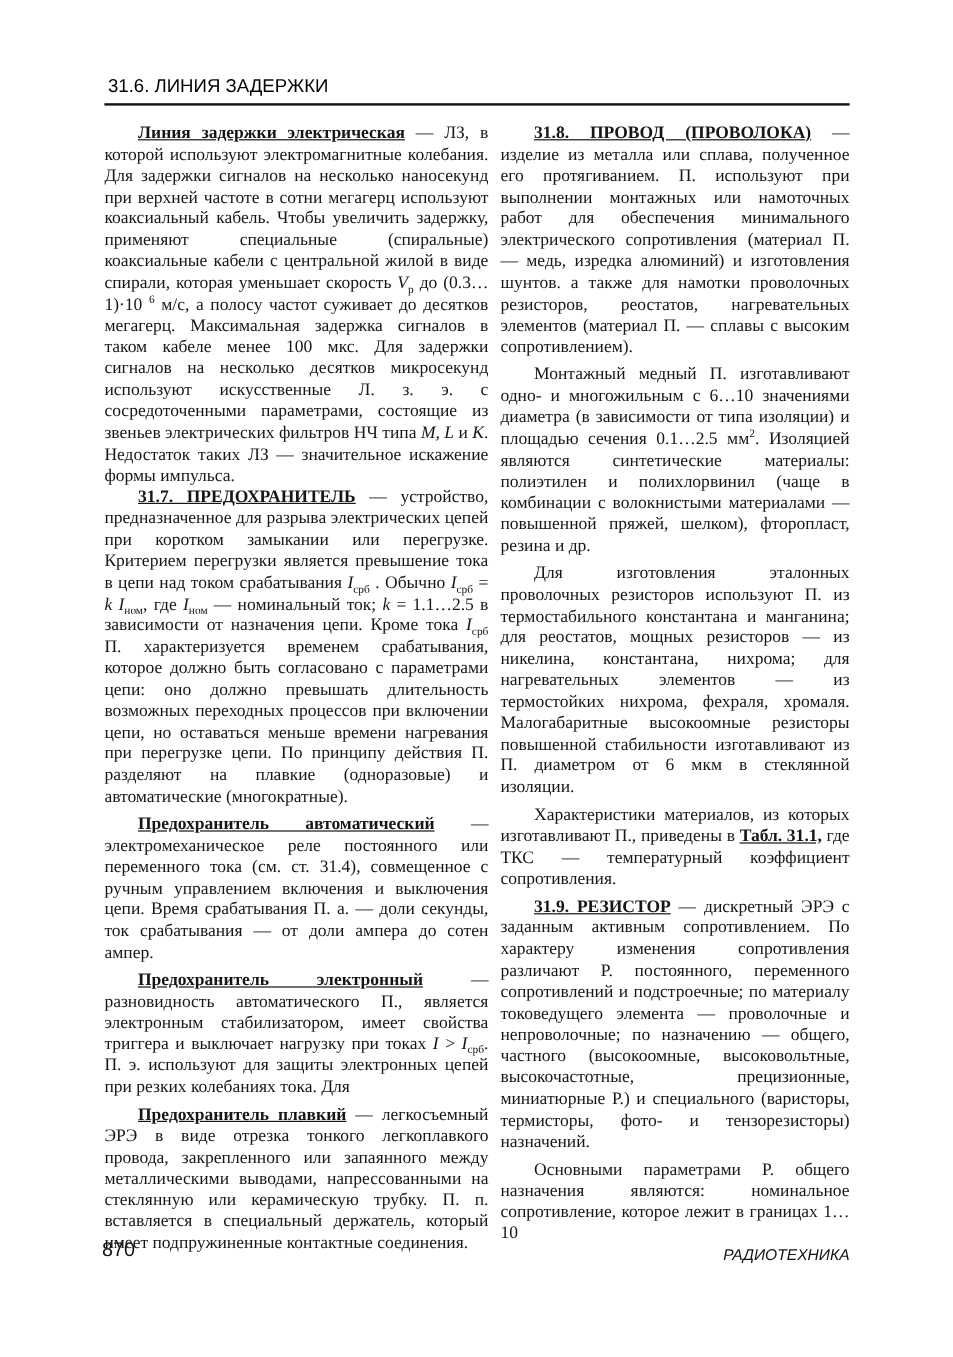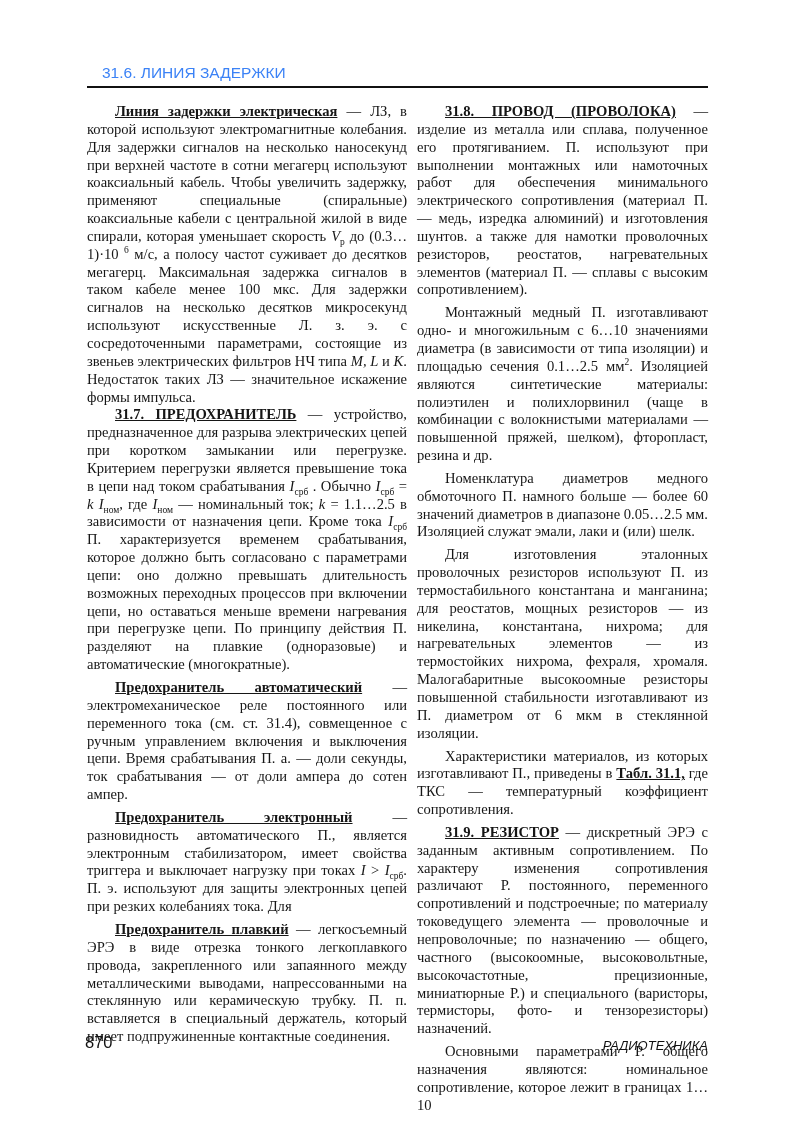--- a/index.html
+++ b/index.html
@@ -1,19 +1,19 @@
 <!DOCTYPE html>
 <html><head>
 <meta charset="utf-8">
 <style>
   html, body { margin: 0; padding: 0; background: #ffffff; }
   body { width: 794px; height: 1131px; position: relative; overflow: hidden; color: #1a1a1a; }
   .running-head {
-    position: absolute; left: 102px; top: 64px;
-    font-family: "Liberation Sans", sans-serif; font-size: 15.5px; color: #3b82f6;
+    position: absolute; left: 90px; top: 64px;
+    font-family: "Liberation Sans", sans-serif; font-size: 15.5px; color: #000000;
     letter-spacing: 0px;
   }
   .head-rule {
     position: absolute; left: 87px; top: 86px; width: 621px; height: 0;
     border-top: 2.5px solid #111;
   }
   .col {
     position: absolute; top: 103px;
     font-family: "Liberation Serif", serif; font-size: 14.6px; line-height: 17.85px;
     text-align: justify; hyphens: manual; color: #161616;
@@ -52,21 +52,20 @@
 
   <p class="gap"><b>Предохранитель плавкий</b><span> — легкосъемный ЭРЭ в виде отрезка тонкого легкоплавкого провода, закрепленного или запаянного между металлическими выводами, напрессованными на стеклянную или керамическую трубку. П. п. вставляется в специальный держатель, который имеет подпружиненные контактные соединения.</span></p>
 </div>
 
 <div class="col col-right">
 
   <p><b>31.8. ПРОВОД (ПРОВОЛОКА)</b><span> — изделие из металла или сплава, полученное его протягиванием. П. используют при выполнении монтажных или намоточных работ для обеспечения минимального электрического сопротивления (материал П. — медь, изредка алюминий) и изготовления шунтов. а также для намотки проволочных резисторов, реостатов, нагревательных элементов (материал П. — сплавы с высоким сопротивлением).</span></p>
 
   <p class="gap"><span>Монтажный медный П. изготавливают одно- и многожильным с 6…10 значениями диаметра (в зависимости от типа изоляции) и площадью сечения 0.1…2.5 мм</span><sup>2</sup><span>. Изоляцией являются синтетические материалы: полиэтилен и полихлорвинил (чаще в комбинации с волокнистыми материалами — повышенной пряжей, шелком), фторопласт, резина и др.</span></p>
 
-  <p class="gap">Номенклатура диаметров медного обмоточного П. намного больше — более 60 значений диаметров в диапазоне 0.05…2.5 мм. Изоляцией служат эмали, лаки и (или) шелк.</p>
 
   <p class="gap">Для изготовления эталонных проволочных резисторов используют П. из термостабильного константана и манганина; для реостатов, мощных резисторов — из никелина, константана, нихрома; для нагревательных элементов — из термостойких нихрома, фехраля, хромаля. Малогабаритные высокоомные резисторы повышенной стабильности изготавливают из П. диаметром от 6 мкм в стеклянной изоляции.</p>
 
   <p class="gap"><span>Характеристики материалов, из которых изготавливают П., приведены в </span><b>Табл. 31.1,</b><span> где ТКС — температурный коэффициент сопротивления.</span></p>
 
   <p class="gap"><b>31.9. РЕЗИСТОР</b><span> — дискретный ЭРЭ с заданным активным сопротивлением. По характеру изменения сопротивления различают Р. постоянного, переменного сопротивлений и подстроечные; по материалу токоведущего элемента — проволочные и непроволочные; по назначению — общего, частного (высокоомные, высоковольтные, высокочастотные, прецизионные, миниатюрные Р.) и специального (варисторы, термисторы, фото- и тензорезисторы) назначений.</span></p>
 
   <p class="gap"><span>Основными параметрами Р. общего назначения являются: номинальное сопротивление, которое лежит в границах 1…10</span></p>
 </div>
 

